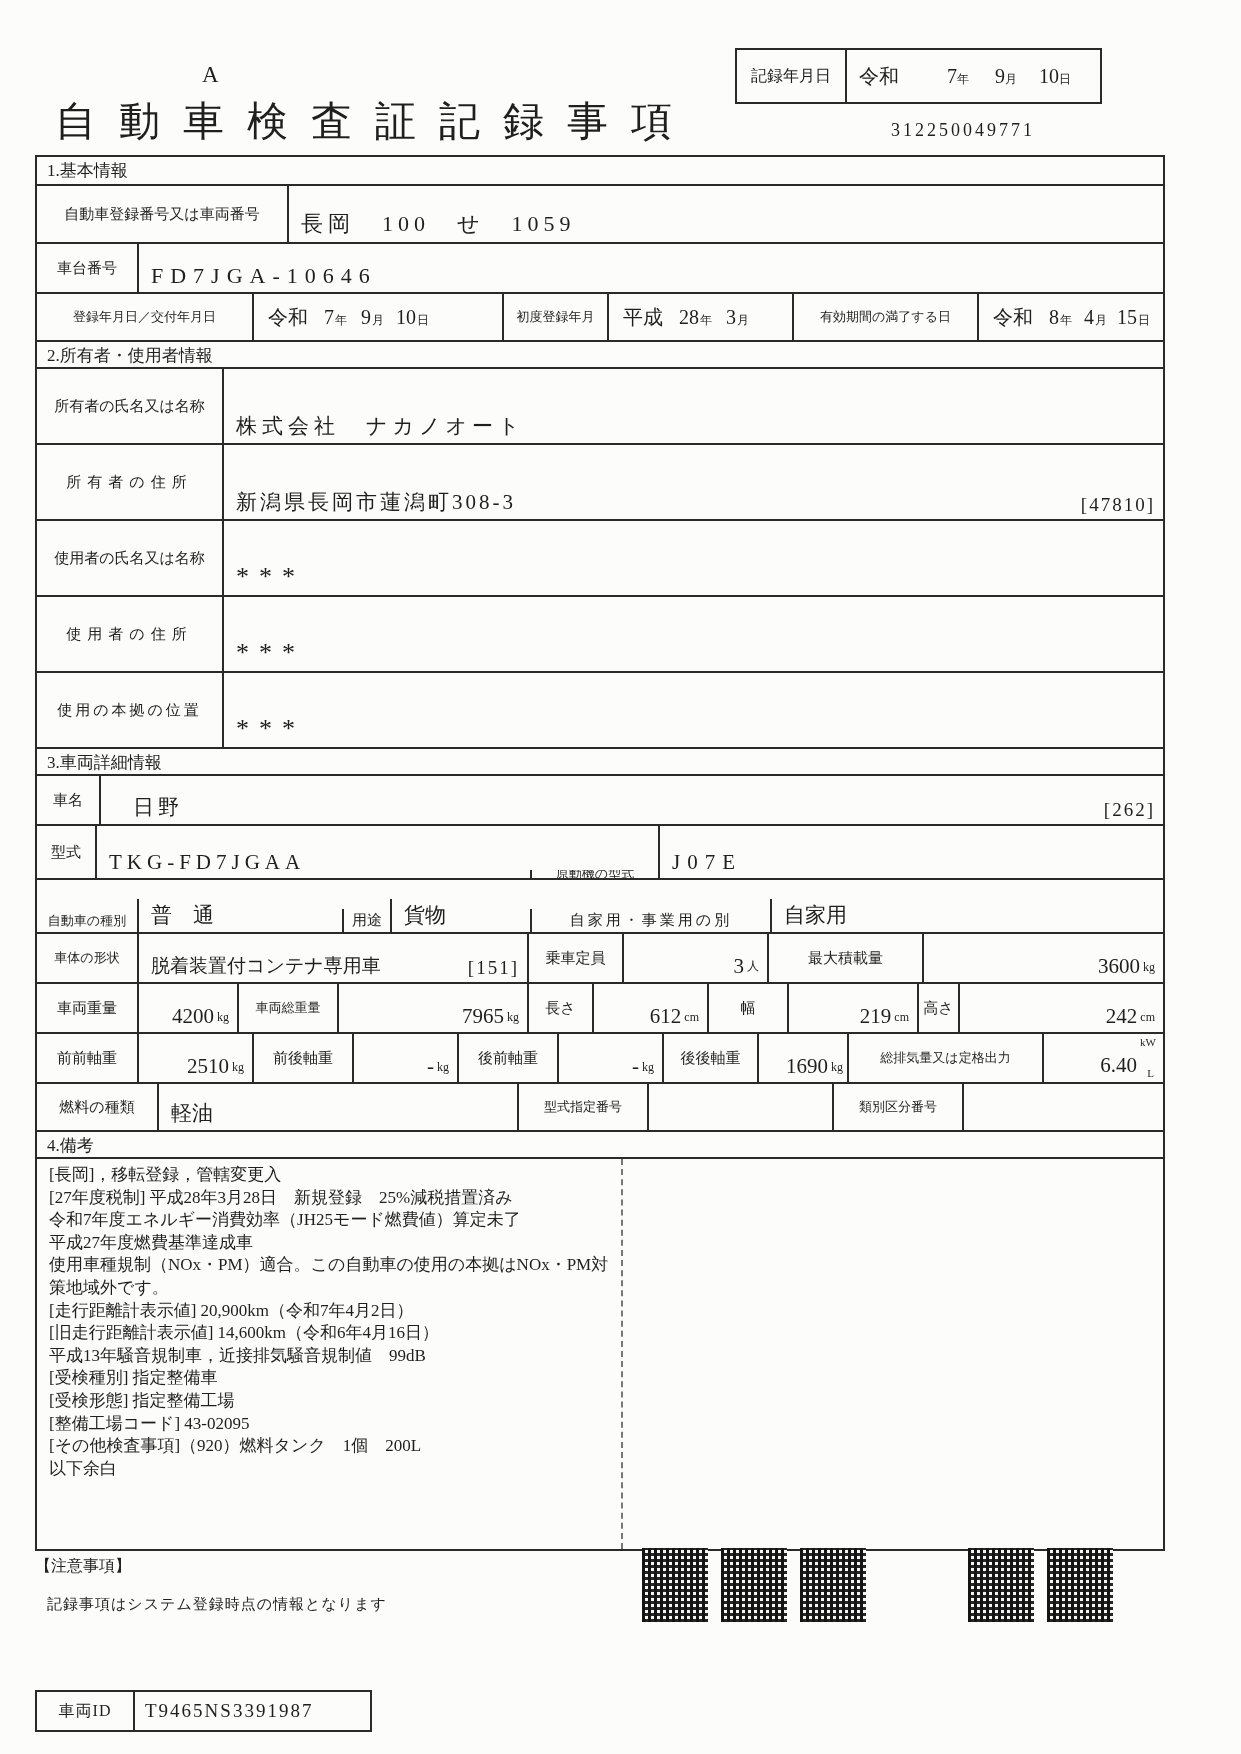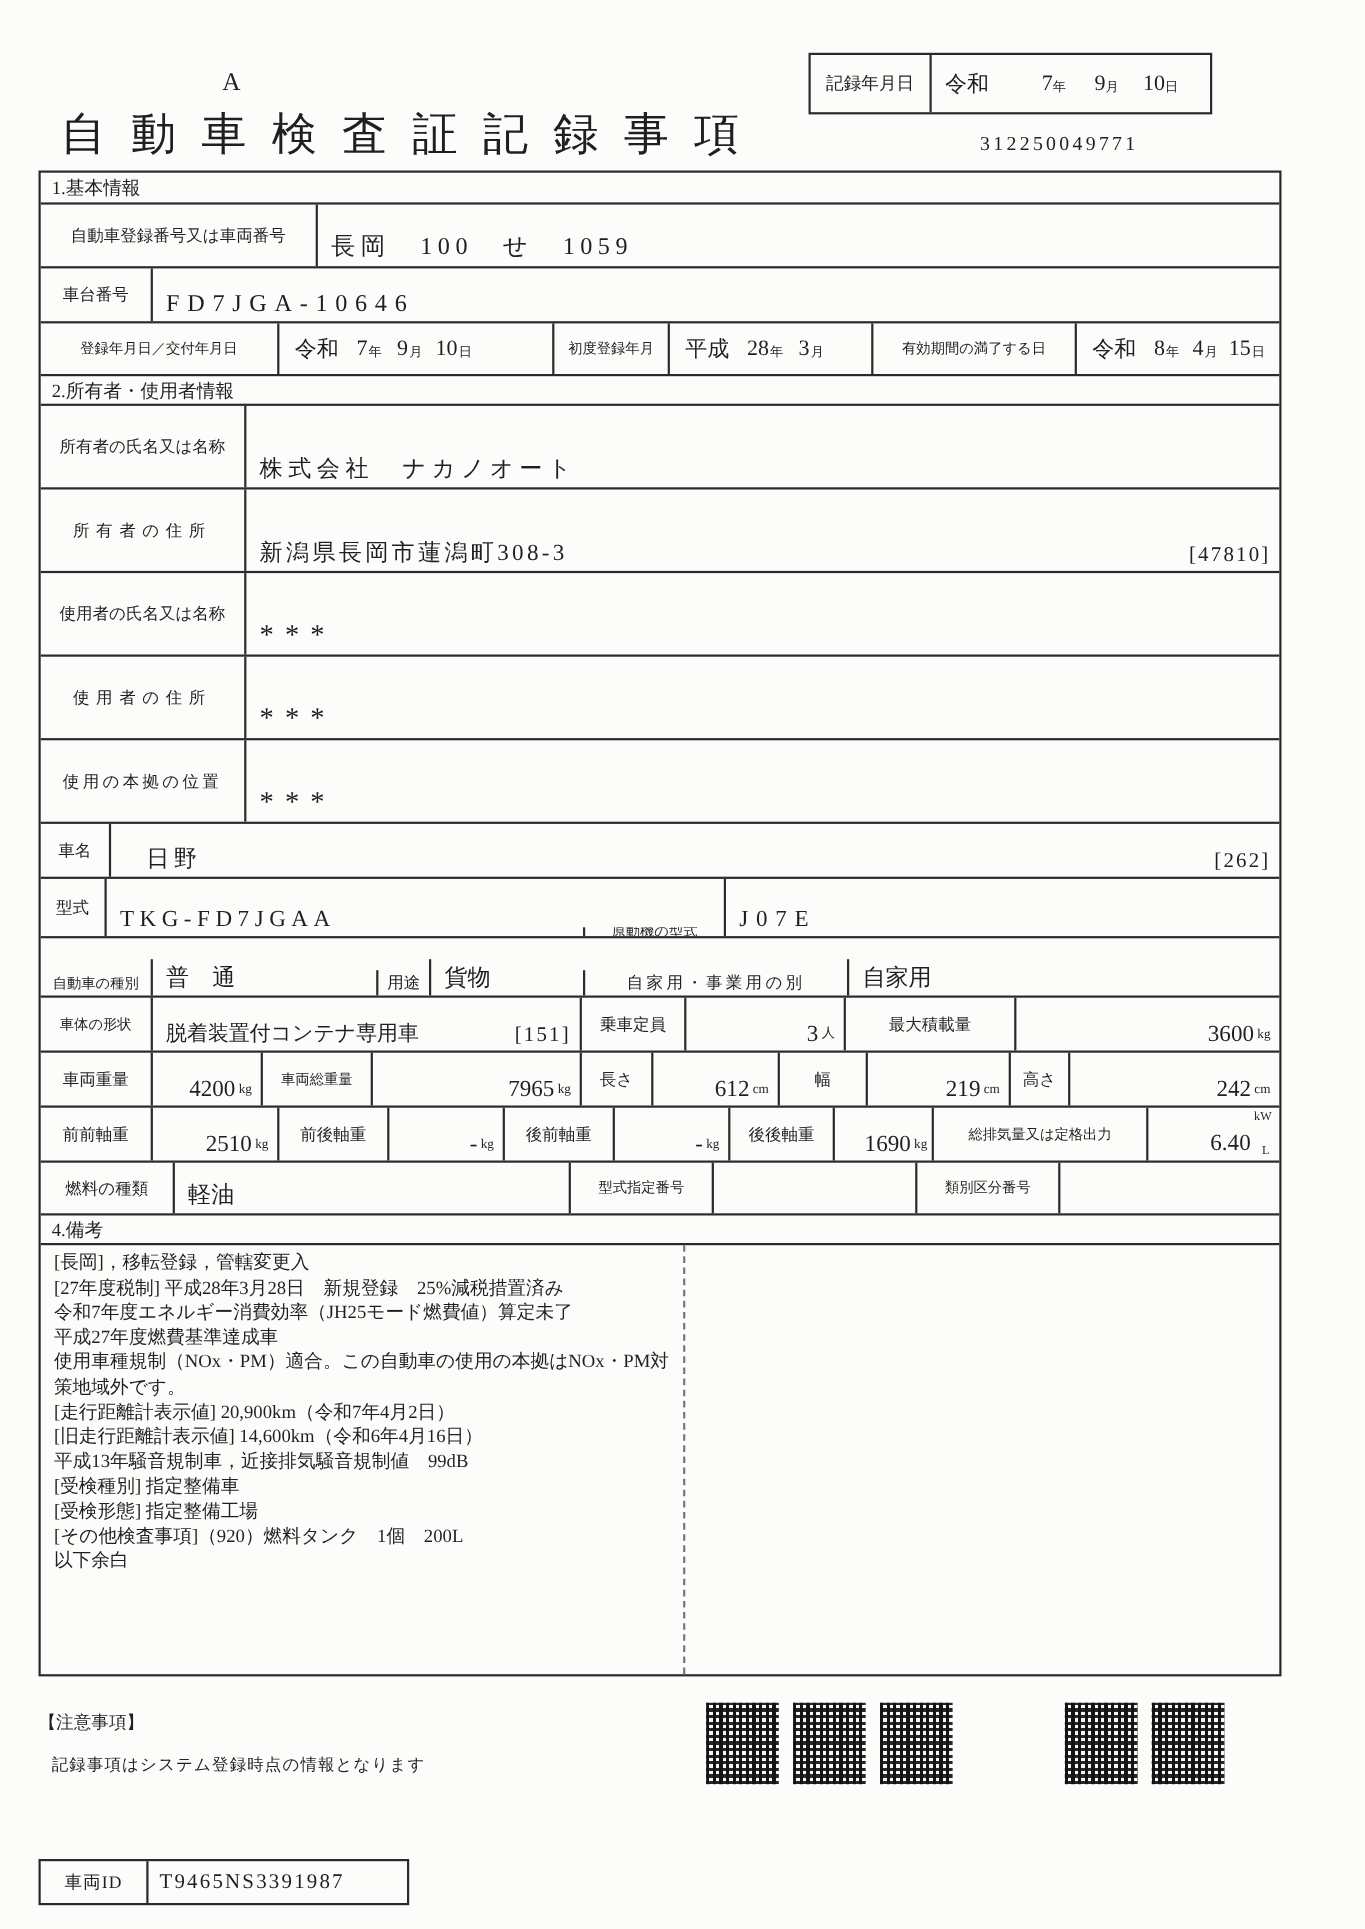--- a/index.html
+++ b/index.html
@@ -156,20 +156,21 @@
     <div class="trow h-owner">
       <div class="cell lbl sp" style="width:185px;">使用者の住所</div>
       <div class="cell val grow" style="font-size:26px;letter-spacing:10px;">***</div>
     </div>
 
     <div class="trow h-owner">
       <div class="cell lbl sp2" style="width:185px;">使用の本拠の位置</div>
       <div class="cell val grow" style="font-size:26px;letter-spacing:10px;">***</div>
     </div>
 
+    <div class="trow sec">3.車両詳細情報</div>
 
     <div class="trow h-name">
       <div class="cell lbl" style="width:62px;">車名</div>
       <div class="cell val grow between">
         <span style="letter-spacing:4px;margin-left:20px;">日野</span>
         <span class="code">[262]</span>
       </div>
     </div>
 
     <div class="trow h-model">
@@ -220,21 +221,21 @@
       <div class="cell lbl" style="width:65px;">長さ</div>
       <div class="cell val num" style="width:115px;">
         <span>612</span>
           <span class="unit">cm</span>
       </div>
       <div class="cell lbl" style="width:80px;">幅</div>
       <div class="cell val num" style="width:130px;">
         <span>219</span>
           <span class="unit">cm</span>
       </div>
-      <div class="cell lbl" style="width:54px;">高さ</div>
+      <div class="cell lbl" style="width:41px;">高さ</div>
       <div class="cell val num grow">
         <span>242</span>
           <span class="unit">cm</span>
       </div>
     </div>
 
     <div class="trow h-axle">
       <div class="cell lbl" style="width:100px;">前前軸重</div>
       <div class="cell val num" style="width:115px;">
         <span>2510</span>
@@ -279,20 +280,21 @@
         <div class="rline">[長岡]，移転登録，管轄変更入</div>
         <div class="rline">[27年度税制] 平成28年3月28日　新規登録　25%減税措置済み</div>
         <div class="rline">令和7年度エネルギー消費効率（JH25モード燃費値）算定未了</div>
         <div class="rline">平成27年度燃費基準達成車</div>
         <div class="rline">使用車種規制（NOx・PM）適合。この自動車の使用の本拠はNOx・PM対策地域外です。</div>
         <div class="rline">[走行距離計表示値] 20,900km（令和7年4月2日）</div>
         <div class="rline">[旧走行距離計表示値] 14,600km（令和6年4月16日）</div>
         <div class="rline">平成13年騒音規制車，近接排気騒音規制値　99dB</div>
         <div class="rline">[受検種別] 指定整備車</div>
         <div class="rline">[受検形態] 指定整備工場</div>
+        <div class="rline">[整備工場コード] 43-02095</div>
         <div class="rline">[その他検査事項]（920）燃料タンク　1個　200L</div>
         <div class="rline">以下余白</div>
       </div>
       <div class="remarks-right"></div>
     </div>
 
   </div>
 
   <div class="notice-title">【注意事項】</div>
   <div class="notice-text">記録事項はシステム登録時点の情報となります</div>

